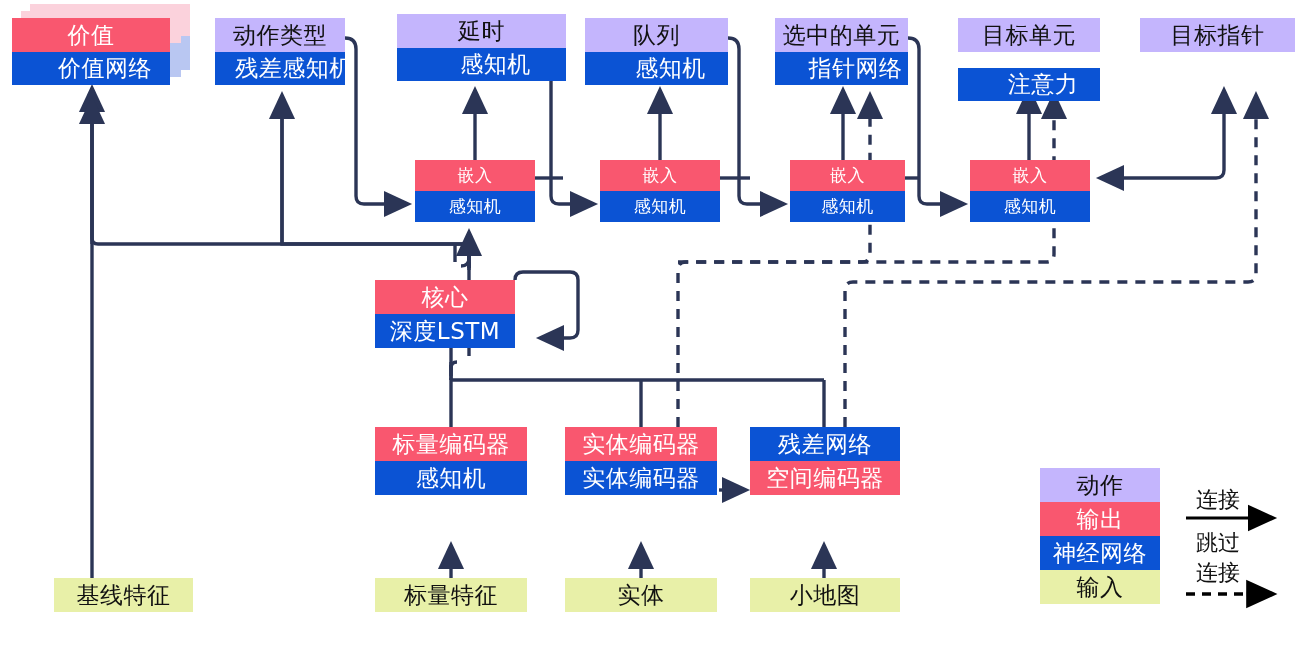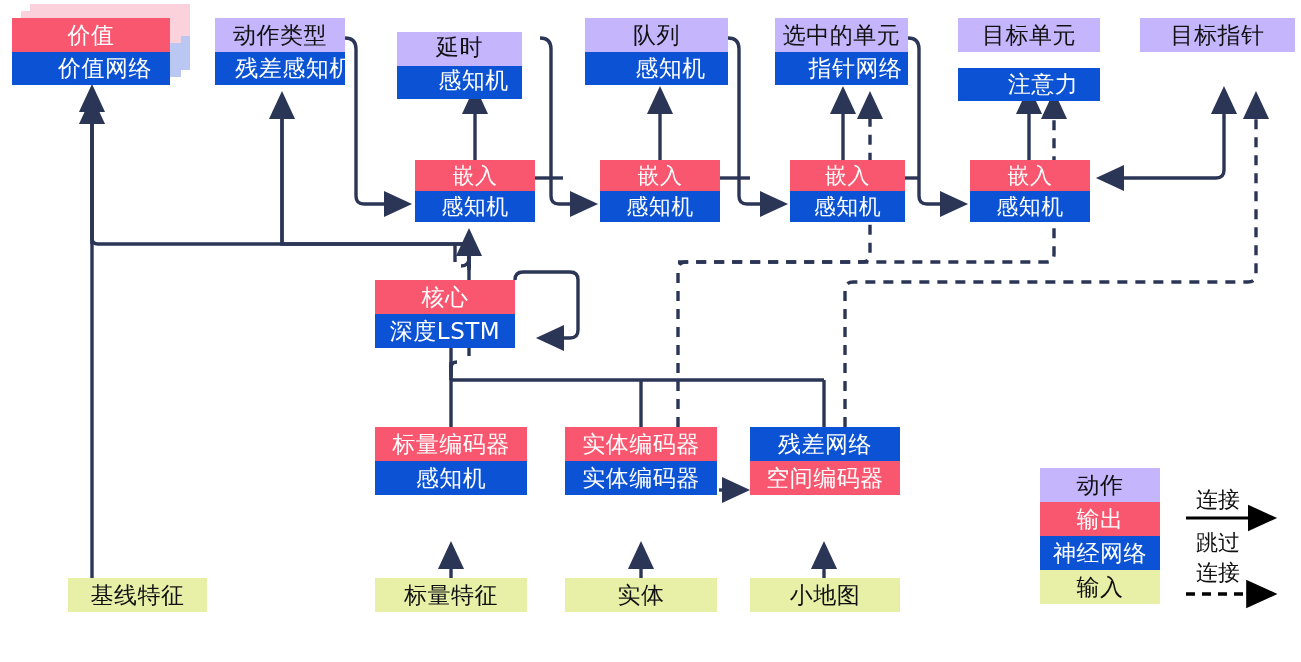--- a/index.html
+++ b/index.html
@@ -17,21 +17,21 @@
   .node { position:absolute; display:flex; flex-direction:column; z-index:5; }
   .cell { display:flex; align-items:center; justify-content:center;
           line-height:1; letter-spacing:0.5px; white-space:nowrap; }
   .cell.action  { background:#c4b5fd; color:#111111; }
   .cell.output  { background:#f9576f; color:#ffffff; }
   .cell.network { background:#0b53d4; color:#ffffff; }
   .cell.input   { background:#e8f0a8; color:#111111; }
 
   .h34 { height:34px; font-size:23px; }
   .h33 { height:33px; font-size:23px;padding-left:28px; }
-  .h31 { height:31px; font-size:22px; }
+  .h31 { height:31px; font-size:17px; }
 
   
   .stack { position:absolute; z-index:3; }
   .stack .s1, .stack .s2 { position:absolute; }
   .s-red  { background:#fbd2dc; }
   .s-blue { background:#b9c7f2; }
 
   .legend-box { position:absolute; z-index:5; display:flex; flex-direction:column; }
   .lg-label { position:absolute; font-size:22px; color:#111; white-space:nowrap; }
 </style>
@@ -146,21 +146,21 @@
   <div class="node" style="left:12px; top:18px; width:158px;">
     <div class="cell output h34">价值</div>
     <div class="cell network h33">价值网络</div>
   </div>
 
   <div class="node" style="left:215px; top:18px; width:130px;">
     <div class="cell action h34">动作类型</div>
     <div class="cell network h33">残差感知机</div>
   </div>
 
-  <div class="node" style="left:397px; top:32px; width:125px;font-family:Liberation Mono, monospace;">
+  <div class="node" style="left:397px; top:14px; width:169px;">
     <div class="cell action h34">延时</div>
     <div class="cell network h33">感知机</div>
   </div>
 
   <div class="node" style="left:585px; top:18px; width:143px;">
     <div class="cell action h34">队列</div>
     <div class="cell network h33">感知机</div>
   </div>
 
   <div class="node" style="left:775px; top:18px; width:133px;">
@@ -210,21 +210,21 @@
   <div class="node" style="left:565px; top:427px; width:152px;">
     <div class="cell output h34">实体编码器</div>
     <div class="cell network h34">实体编码器</div>
   </div>
 
   <div class="node" style="left:750px; top:427px; width:150px;">
     <div class="cell network h34">残差网络</div>
     <div class="cell output h34">空间编码器</div>
   </div>
 
-  <div class="node" style="left:20px; top:578px; width:187px;padding-left:48px;">
+  <div class="node" style="left:6px; top:578px; width:187px;padding-left:48px;">
     <div class="cell input h34">基线特征</div>
   </div>
   <div class="node" style="left:375px; top:578px; width:152px;">
     <div class="cell input h34">标量特征</div>
   </div>
   <div class="node" style="left:750px; top:578px; width:150px;">
     <div class="cell input h34">小地图</div>
   </div>
   <div class="node" style="left:565px; top:578px; width:152px;">
     <div class="cell input h34">实体</div>

